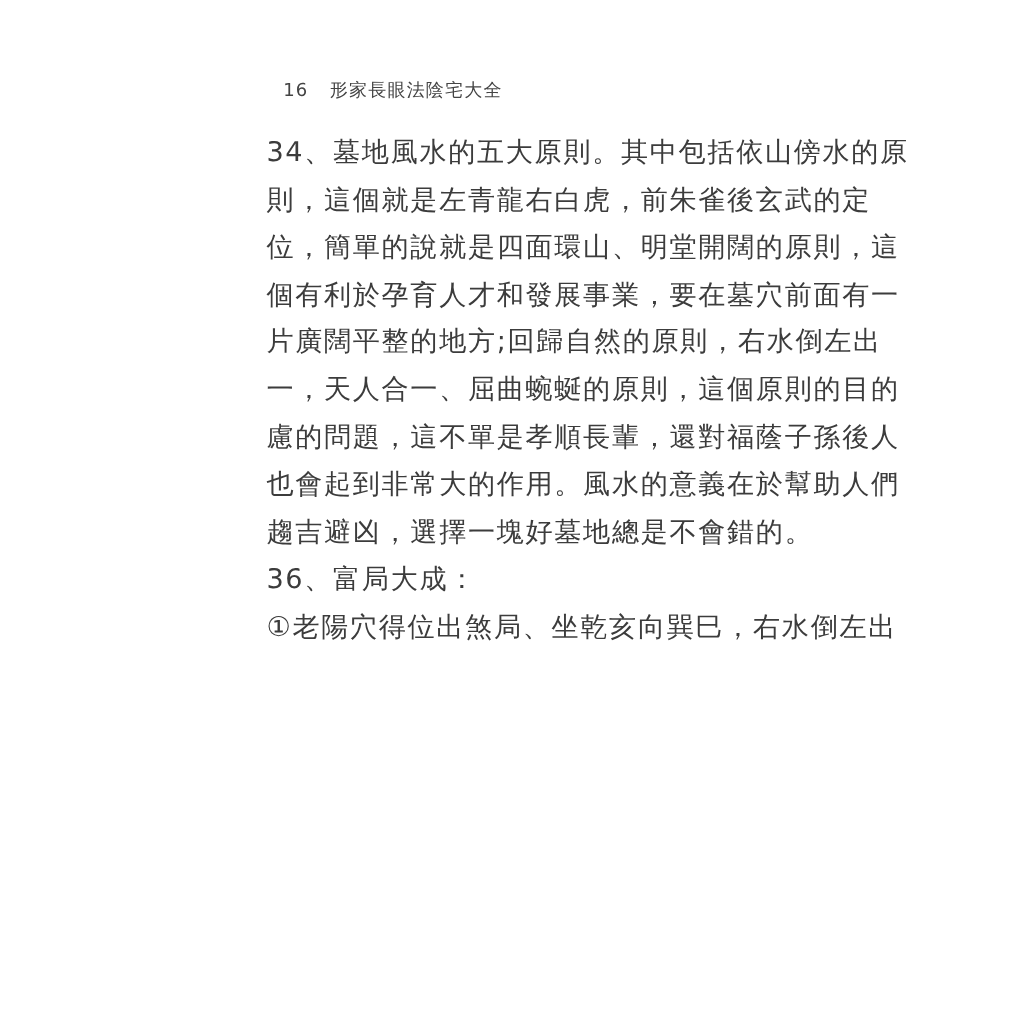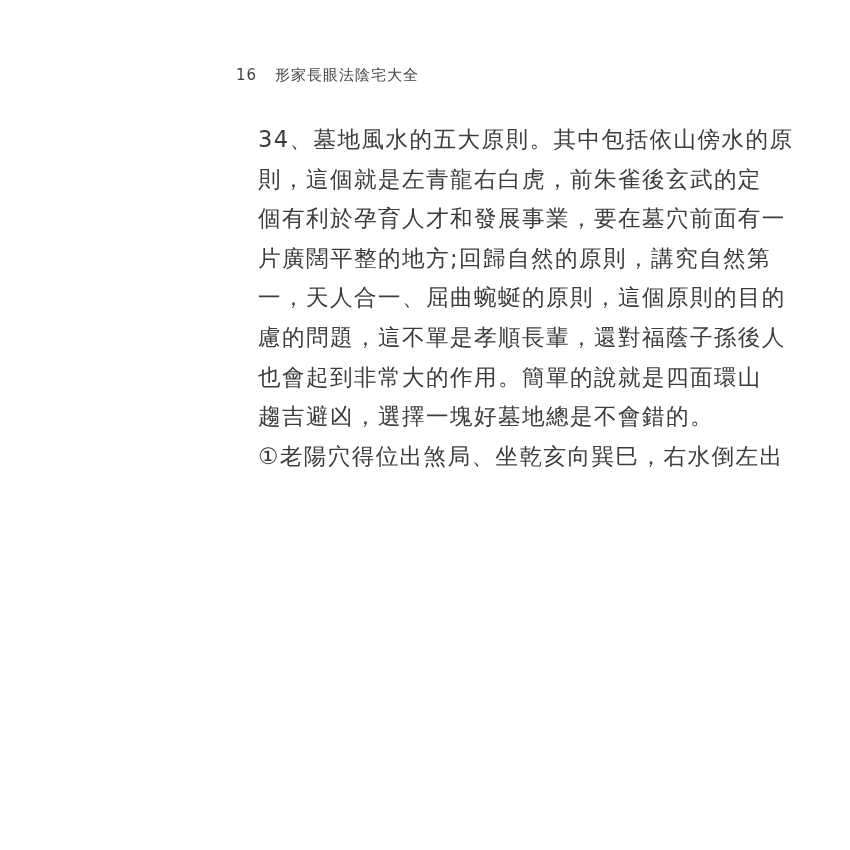--- a/index.html
+++ b/index.html
@@ -23,23 +23,22 @@
     color: #444;
     letter-spacing: 1px;
     white-space: nowrap;
   }
   .page-header .page-number {
     margin-right: 12px;
   }
   .body-text {
     position: absolute;
     left: 222px;
-    top: 120px;
+    top: 108px;
     width: 412px;
-    margin-left: 36px;
   }
   .line {
     height: 39.6px;
     line-height: 39.6px;
     font-size: 22.6px;
     white-space: nowrap;
     letter-spacing: 1.4px;
     color: #3c3c3c;
   }
 </style>
@@ -47,20 +46,22 @@
 <body>
 
 <div class="page-header">
   <span class="page-number">16</span>
   <span class="book-title">形家長眼法陰宅大全</span>
 </div>
 
 <div class="body-text">
   <div class="line">34、墓地風水的五大原則。其中包括依山傍水的原</div>
   <div class="line">則，這個就是左青龍右白虎，前朱雀後玄武的定</div>
+  <div class="line">位，簡單的說就是四面環山、明堂開闊的原則，這</div>
   <div class="line">個有利於孕育人才和發展事業，要在墓穴前面有一</div>
-  <div class="line">片廣闊平整的地方;回歸自然的原則，講究自然第</div>
+  <div class="line">片廣闊平整的地方;回歸自然的原則，右水倒左出</div>
   <div class="line">一，天人合一、屈曲蜿蜒的原則，這個原則的目的</div>
   <div class="line">慮的問題，這不單是孝順長輩，還對福蔭子孫後人</div>
-  <div class="line">也會起到非常大的作用。簡單的說就是四面環山</div>
+  <div class="line">也會起到非常大的作用。風水的意義在於幫助人們</div>
   <div class="line">趨吉避凶，選擇一塊好墓地總是不會錯的。</div>
+  <div class="line">36、富局大成：</div>
   <div class="line">①老陽穴得位出煞局、坐乾亥向巽巳，右水倒左出</div>
 </div>
 
 </body></html>

